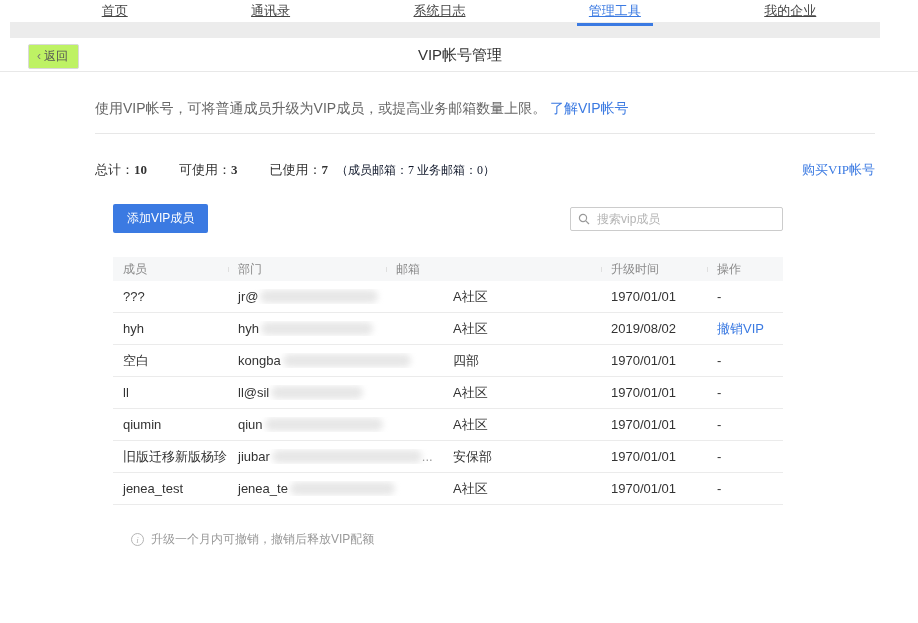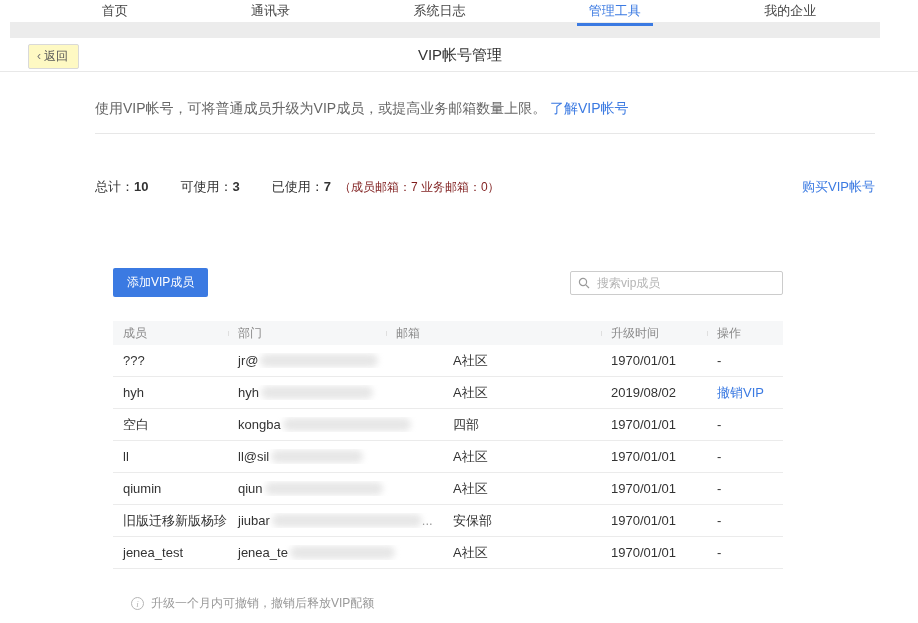--- a/index.html
+++ b/index.html
@@ -1,50 +1,50 @@
 <!DOCTYPE html>
 <html style="--accent: #3b7ae2;"><head>
 <meta charset="utf-8">
 <style>
   * { margin:0; padding:0; box-sizing:border-box; }
   html,body { width:918px; height:623px; background:#fff;
     font-family:"Liberation Sans","DejaVu Sans",sans-serif; color:#333; overflow:hidden; }
 
   
   .nav { height:22px; display:flex; justify-content:space-around; align-items:center; padding:0 40px; }
-  .nav-item { position:relative; font-size:13px; color:#454545; cursor:pointer; padding:2px 6px; }
+  .nav-item { position:relative; font-size:13px; color:#454545; cursor:pointer; padding:2px 6px;text-decoration:underline; }
   .nav-item.active { color:var(--accent); }
   .nav-item.active::after { content:""; position:absolute; left:-6px; right:-6px; bottom:-4px;
     height:3px; background:var(--accent); }
   .gray-bar { height:16px; background:#ececec; margin:0 38px 0 10px; }
 
   
   .title-row { position:relative; height:34px; border-bottom:1px solid #e8e8e8; }
-  .back-btn { position:absolute; left:28px; top:6px; background:#fef9c3; border:1px solid #d9d9d9;
+  .back-btn { position:absolute; left:28px; top:6px; background:#bef264; border:1px solid #d9d9d9;
     border-radius:2px; font-size:12px; color:#555; padding:3px 10px 3px 8px; cursor:pointer;
     font-family:inherit; }
   .back-btn .chev { margin-right:3px; color:#777; }
   .page-title { position:absolute; left:2px; right:0; top:8px; text-align:center; font-size:15px; color:#333; }
 
   .content { padding-left:95px; padding-right:43px; }
 
   .intro { margin-top:28px; font-size:14px; color:#666; }
   .link { color:var(--accent); cursor:pointer; text-decoration:none; }
 
   .divider { margin-top:15px; border-bottom:1px solid #e7e7e7; }
 
-  .stats { margin-top:44px; display:flex; align-items:baseline; font-size:13px; color:#333; }
+  .stats { margin-top:27px; display:flex; align-items:baseline; font-size:13px; color:#333;font-family:Liberation Serif, serif; }
   .stat { margin-right:32px; }
   .stat b { font-weight:bold; }
-  .stat-detail { color:#7f1d1d; font-size:12px; margin-left:-24px; }
+  .stat-detail { color:#0f172a; font-size:12px; margin-left:-24px; }
   .stats .spacer { flex:1; }
   .buy-link { font-size:13px; }
 
   .table-wrap { margin-left:18px; width:670px; }
-  .toolbar { margin-top:72px; display:flex; justify-content:space-between; align-items:center; }
+  .toolbar { margin-top:25px; display:flex; justify-content:space-between; align-items:center; }
   .add-btn { background:var(--accent); color:#fff; border:none; border-radius:2px;
     font-size:12px; padding:6px 14px; cursor:pointer; font-family:inherit; }
   .search-box { position:relative; width:213px; }
   .search-box input { width:100%; height:24px; border:1px solid #ccc; border-radius:2px;
     font-size:12px; padding:0 6px 0 26px; color:#4d7c0f; outline:none; font-family:inherit; }
   .search-box input::placeholder { color:#b5b5b5; }
   .search-box svg { position:absolute; left:8px; top:6px; }
 
   .table { margin-top:24px; font-size:13px; }
   .thead { display:flex; background:#f6f7f8; height:24px; align-items:center; color:#8a8a8a; font-size:12px; }

